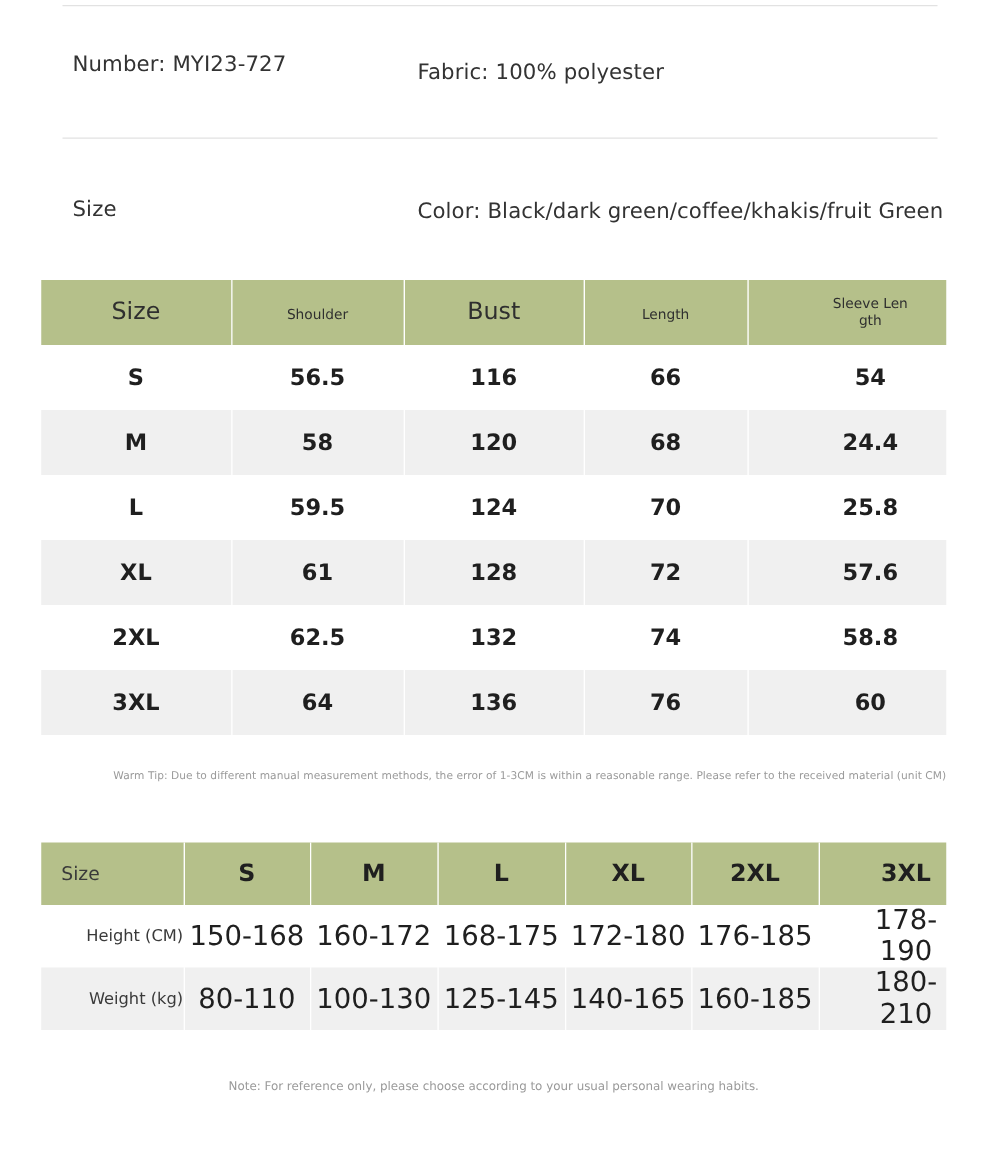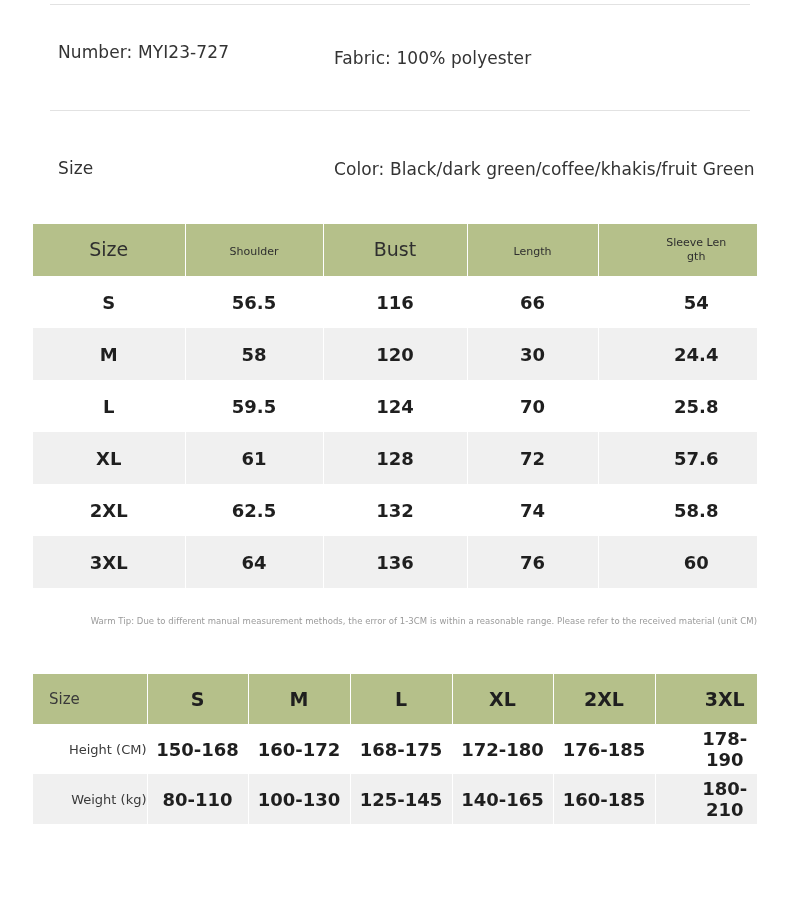--- a/index.html
+++ b/index.html
@@ -133,22 +133,22 @@
     padding-left: 16px;
     color: #3a3a3a;
   }
   #fit-table thead th.val {
     font-size: 19px;
     font-weight: bold;
     color: #1f1f1f;
   }
   #fit-table tbody td {
     height: 50px;
-    font-size: 18px;
-    font-weight: bold;
+    font-size: 22px;
+    font-weight: normal;
   }
   #fit-table tbody td.lbl {
     font-size: 13px;
     font-weight: normal;
     text-align: right;
     padding-left: 16px;
     color: #3a3a3a;
   }
   #fit-table tbody tr:nth-child(odd)  td { background: #ffffff; }
   #fit-table tbody tr:nth-child(even) td { background: #f0f0f0; }
@@ -217,21 +217,21 @@
         <td>S</td>
         <td>56.5</td>
         <td>116</td>
         <td>66</td>
         <td>54</td>
       </tr>
       <tr>
         <td>M</td>
         <td>58</td>
         <td>120</td>
-        <td>30</td>
+        <td>68</td>
         <td>24.4</td>
       </tr>
       <tr>
         <td>L</td>
         <td>59.5</td>
         <td>124</td>
         <td>70</td>
         <td>25.8</td>
       </tr>
       <tr>
@@ -296,14 +296,15 @@
         <td>80-110</td>
         <td>100-130</td>
         <td>125-145</td>
         <td>140-165</td>
         <td>160-185</td>
         <td>180-210</td>
       </tr>
     </tbody>
   </table>
 
+  <div class="foot-note">Note: For reference only, please choose according to your usual personal wearing habits.</div>
 
 </div>
 
 </body></html>

